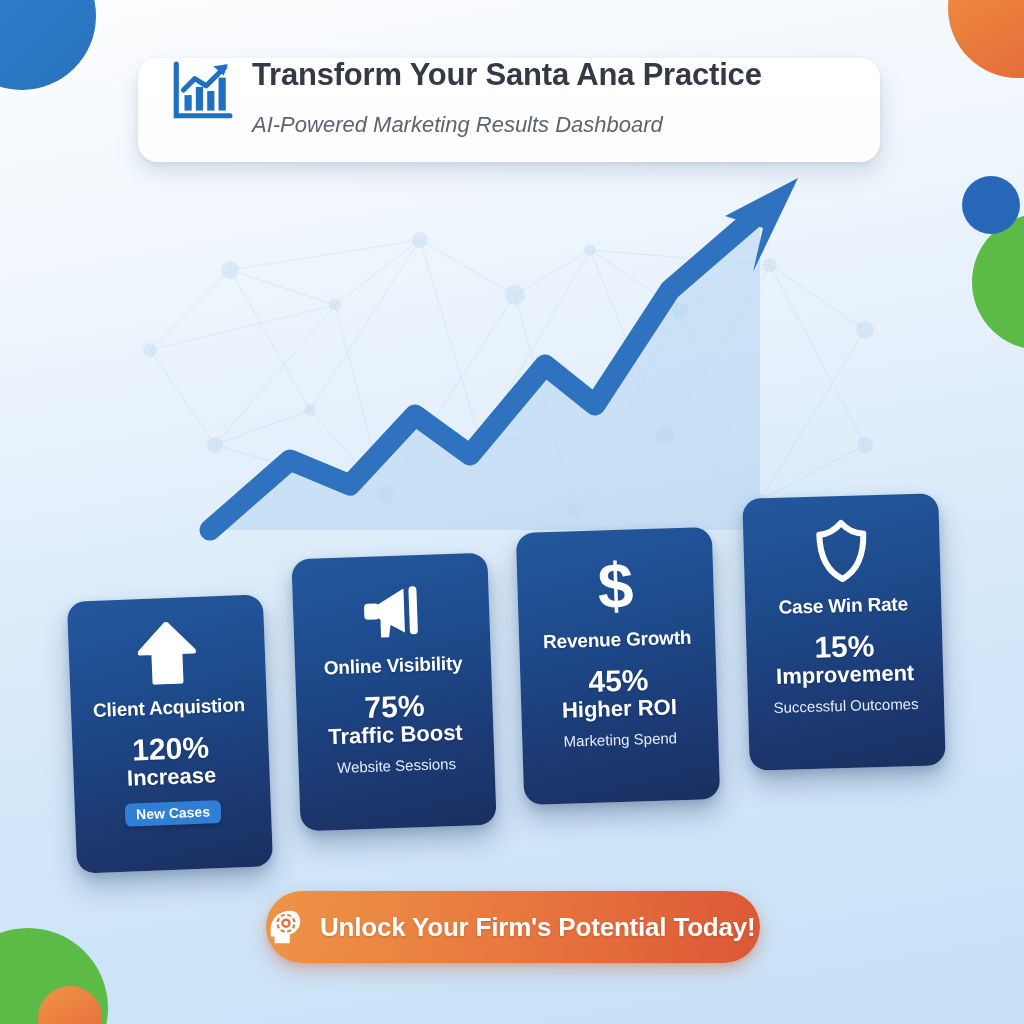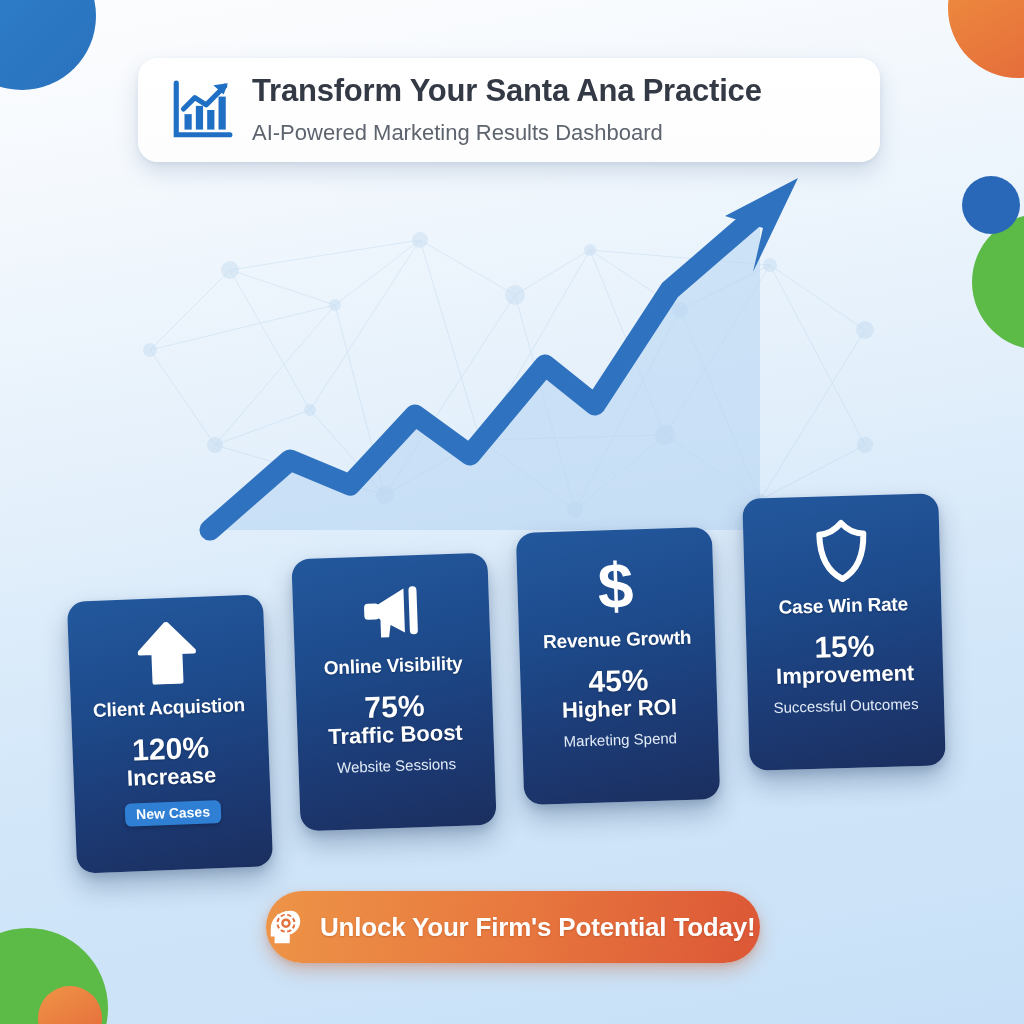--- a/index.html
+++ b/index.html
@@ -80,44 +80,45 @@
   
   #header-card {
     position: absolute;
     left: 138px; top: 58px;
     width: 742px; height: 104px;
     background: linear-gradient(180deg,#ffffff 0%,#fdfdfe 100%);
     border-radius: 20px;
     box-shadow: 0 10px 22px rgba(80,110,150,.20),
                 0 2px 5px rgba(80,110,150,.10);
     display: flex;
-    align-items: center;
+    align-items: flex-start;
     padding: 0 30px;
     box-sizing: border-box;
   }
   #header-logo {
     flex: 0 0 auto;
     width: 66px; height: 66px;
     margin-right: 18px;
   }
   #header-text { flex: 1 1 auto; min-width: 0; }
   #header-title {
     font-size: 31px;
     font-weight: bold;
     color: #343a45;
     letter-spacing: -.2px;
     line-height: 1.1;
     white-space: nowrap;
   }
   #header-subtitle {
-    margin-top: 12px;
+    margin-top: 20px;
     font-size: 22px;
     color: #5d646e;
     line-height: 1.15;
     white-space: nowrap;
+    font-style: italic;
   }
 
   
   .card {
     position: absolute;
     width: 196px;
     height: 272px;
     border-radius: 18px;
     background: linear-gradient(168deg,#23589d 0%, #1d4a8b 38%, #1c3a74 72%, #1b2f5f 100%);
     box-shadow: 0 14px 26px rgba(30,55,100,.30),

